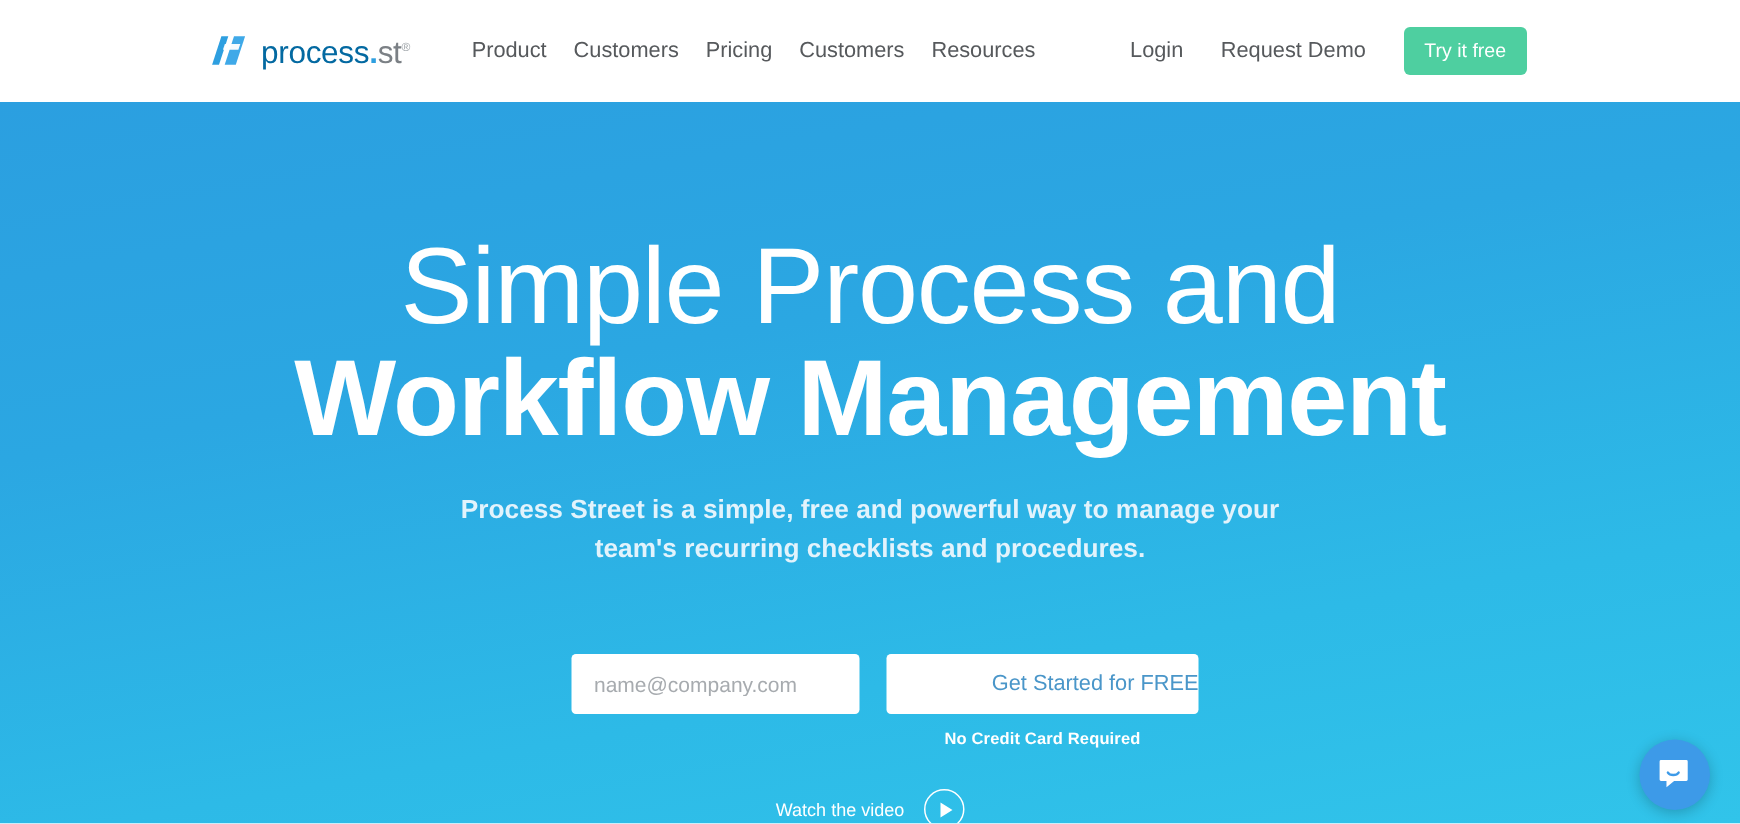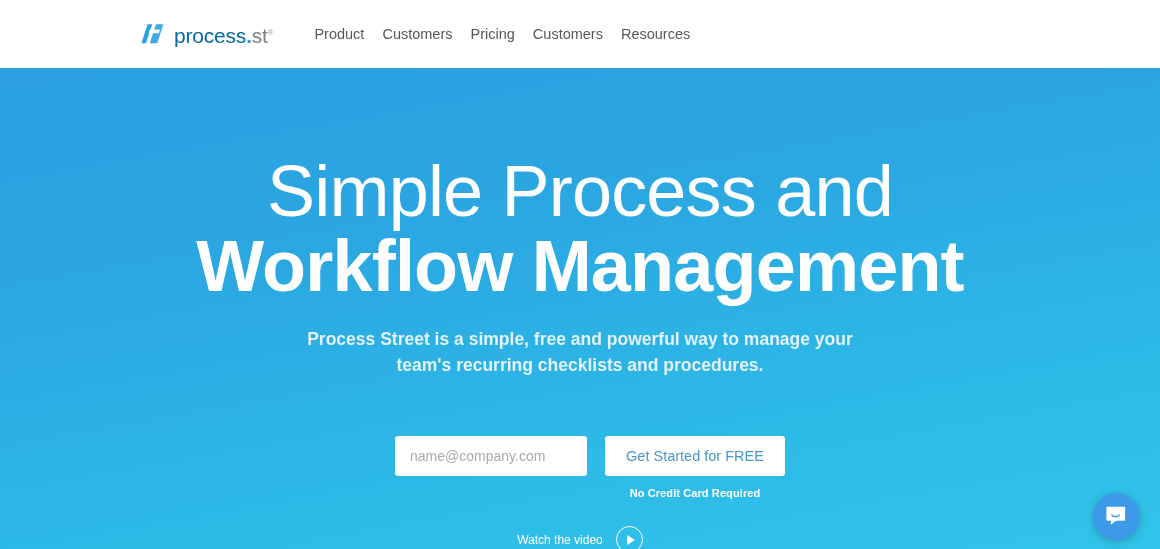--- a/index.html
+++ b/index.html
@@ -147,30 +147,31 @@
     font-size: 14px;
     font-family: inherit;
     color: #55595d;
     outline: none;
   }
   .email-input::placeholder { color: #a7abaf; }
 
   .cta-wrap { display: flex; flex-direction: column; align-items: center; }
 
   .btn-getstarted {
-    width: 180px;
+    width: 208px;
     height: 40px;
     background: #ffffff;
     border: none;
     border-radius: 3px;
     color: #4a96c9;
     font-size: 14.5px;
     font-family: inherit;
     cursor: pointer;
     white-space: nowrap;
+    text-align: right;
   }
 
   .no-cc {
     color: #ffffff;
     font-size: 11px;
     font-weight: bold;
     margin-top: 11px;
     letter-spacing: 0.1px;
   }
 
@@ -240,20 +241,25 @@
     </a>
 
     <nav class="main-nav">
       <a class="nav-link" href="#">Product</a>
       <a class="nav-link" href="#">Customers</a>
       <a class="nav-link" href="#">Pricing</a>
       <a class="nav-link" href="#">Customers</a>
       <a class="nav-link" href="#">Resources</a>
     </nav>
 
+    <div class="header-right">
+      <a class="nav-link" href="#">Login</a>
+      <a class="nav-link" href="#">Request Demo</a>
+      <button class="btn-try">Try it free</button>
+    </div>
 
   </header>
 
   <section class="hero">
 
     <h1 class="hero-title">
       <span class="line1">Simple Process and</span>
       <span class="line2">Workflow Management</span>
     </h1>
 

